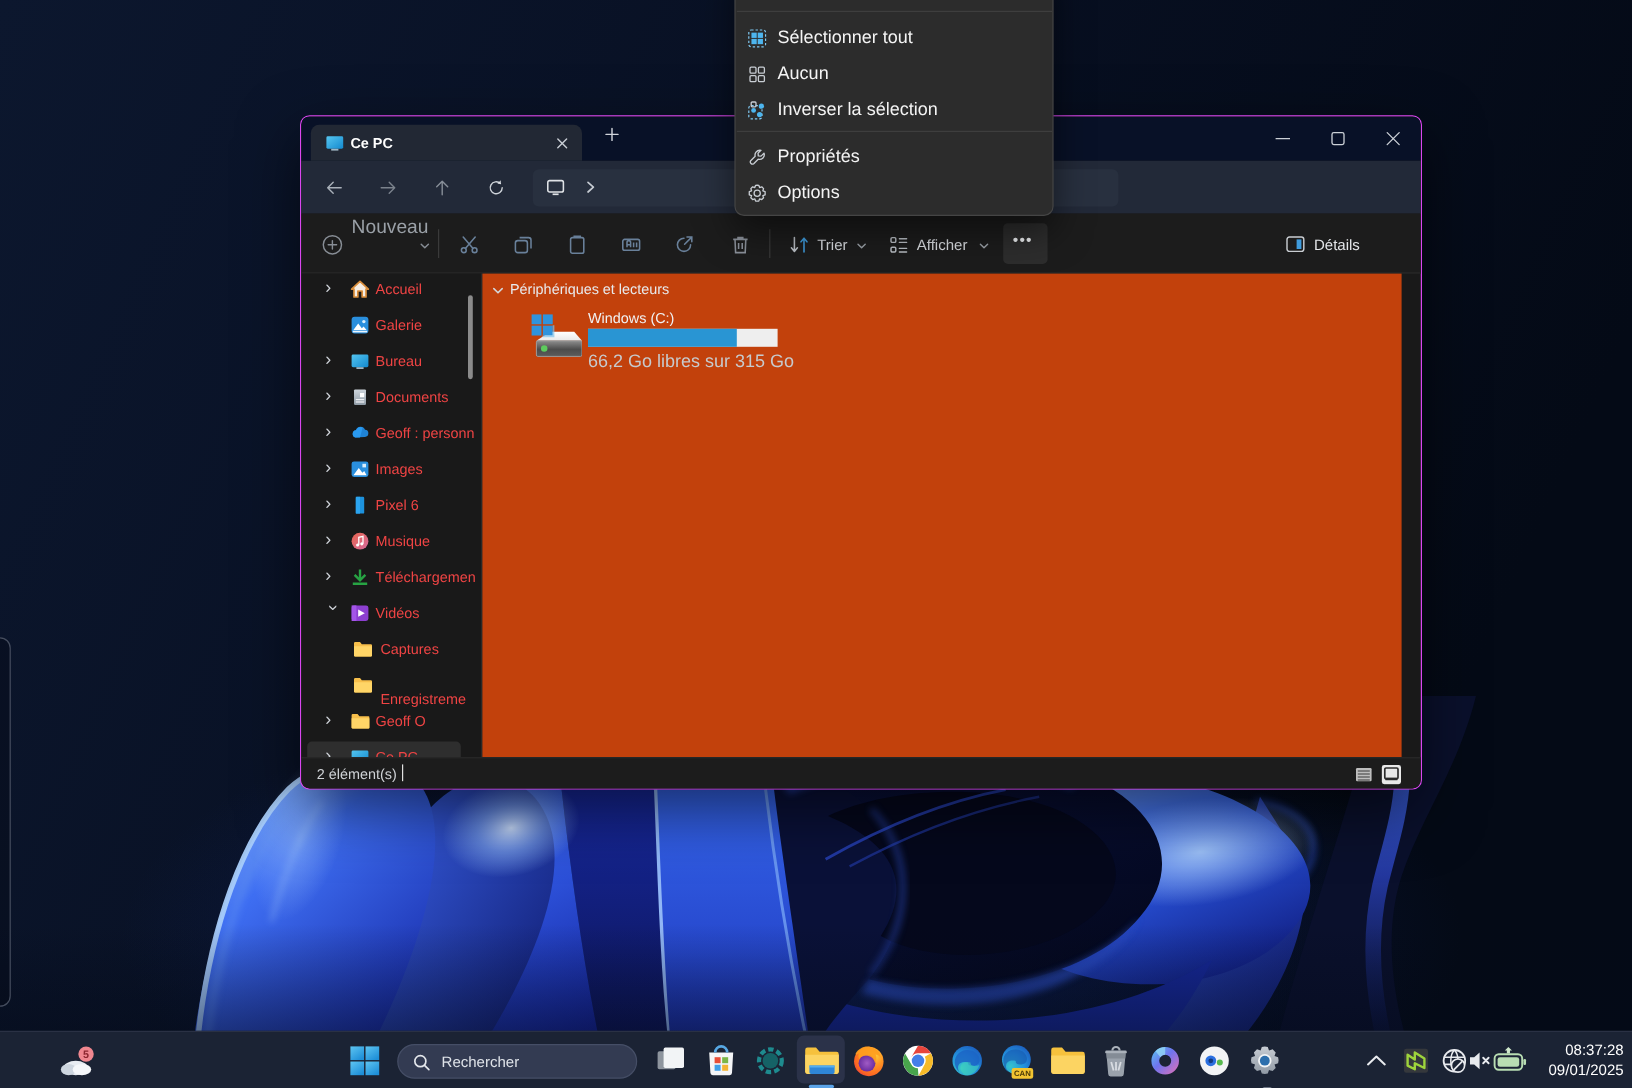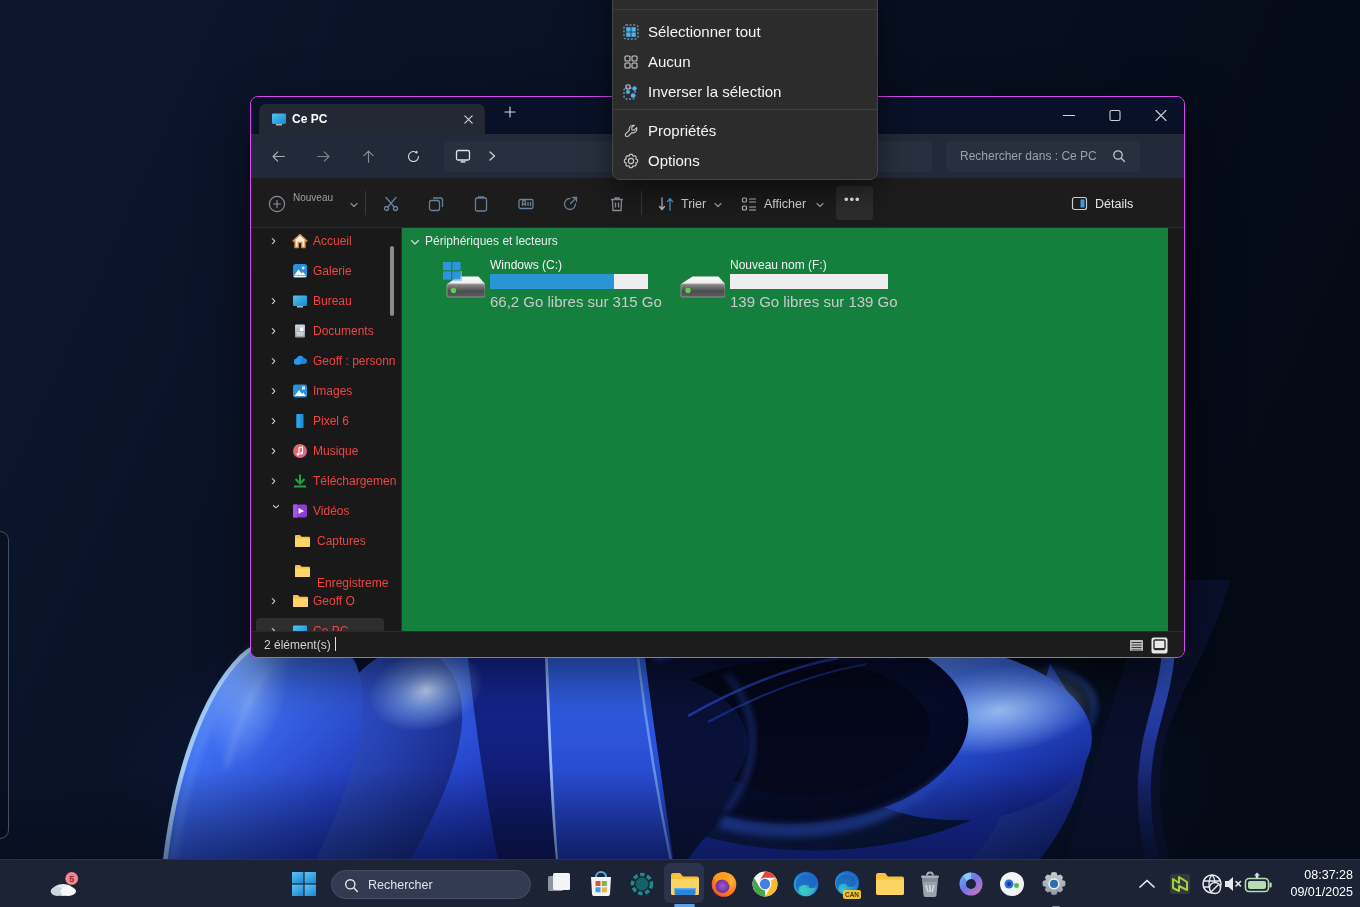--- a/index.html
+++ b/index.html
@@ -21,21 +21,21 @@
   
   #navbar { position:absolute; left:0; top:37px; width:100%; height:44px; background:#222938; }
   .navbtn { position:absolute; top:15px; }
   #addrbar { position:absolute; left:193px; top:7px; width:488px; height:31px; background:#28303f; border-radius:5px; }
   #searchbar { position:absolute; left:695px; top:7px; width:194px; height:31px; background:#28303f; border-radius:5px; color:#9aa1ab; font-size:12px; line-height:30px; padding-left:14px; }
   
   #toolbar { position:absolute; left:0; top:81px; width:100%; height:50px; background:#1c1c1c; border-bottom:1px solid #2a2a2a; }
   
   #sidebar { position:absolute; left:0; top:131px; width:150px; height:403px; background:#191919; }
   #cdivider { position:absolute; left:150px; top:131px; width:1px; height:403px; background:#2e2e2e; }
-  #main { position:absolute; left:151px; top:131px; right:16px; height:403px; background:#15803d;text-align:right; }
+  #main { position:absolute; left:151px; top:131px; right:16px; height:403px; background:#c2410c;text-align:right; }
   #statusbar { position:absolute; left:0; top:534px; width:100%; height:27px; background:#1c1c1c; border-top:1px solid #2a2a2a; color:#cfd2d6; font-size:12px; }
   #sidebar { overflow:hidden; }
   .srow { position:absolute; left:0; width:150px; height:30px; }
   .srow .chev { position:absolute; left:20px; top:4px; width:12px; height:20px; color:#cfd3d9; font-size:15px; line-height:20px; }
   .srow .sicon { position:absolute; left:41px; top:7px; width:16px; height:16px; }
   .srow .slabel { position:absolute; left:62px; top:8px; font-size:12px; color:#ef4444; white-space:nowrap; }
   .drive { position:absolute; top:30px; width:240px; height:52px; }
   .dicon { position:absolute; left:-5px; top:0px; width:46px; height:46px; }
   .dlabel { position:absolute; left:46px; top:0px; font-size:12px; color:#f0f1f3; white-space:nowrap; }
   .dbar { position:absolute; left:46px; top:16px; width:158px; height:15px; background:#eeeeee; }
@@ -230,33 +230,27 @@
         </svg>
       <div id="addrbar">
         <svg style="position:absolute;left:11px;top:7px;" width="16" height="16" viewBox="0 0 16 16">
             <rect x="1.5" y="2.5" width="13" height="9.5" rx="1.5" stroke="#dfe2e6" stroke-width="1.3" fill="none"></rect>
             <rect x="5.5" y="13.2" width="5" height="1.4" fill="#dfe2e6"></rect>
           </svg>
         <svg style="position:absolute;left:42px;top:9px;" width="12" height="12" viewBox="0 0 12 12">
             <path d="M4 2 L8.5 6 L4 10" stroke="#c7ccd3" stroke-width="1.4" fill="none" stroke-linecap="round" stroke-linejoin="round"></path>
           </svg>
       </div>
-      <div id="searchbar">Rechercher dans : Ce PC
-        <svg style="position:absolute;right:14px;top:8px;" width="14" height="14" viewBox="0 0 14 14">
-            <circle cx="6" cy="6" r="4.2" stroke="#c2c7cd" stroke-width="1.3" fill="none"></circle>
-            <path d="M9.2 9.2 L12.5 12.5" stroke="#c2c7cd" stroke-width="1.3" stroke-linecap="round"></path>
-          </svg>
-      </div>
     </div>
     <div id="toolbar">
       <svg style="position:absolute;left:17px;top:17px;" width="18" height="18" viewBox="0 0 18 18">
           <circle cx="9" cy="9" r="7.6" stroke="#878d95" stroke-width="1.2" fill="none"></circle>
           <path d="M9 5.5 L9 12.5 M5.5 9 L12.5 9" stroke="#878d95" stroke-width="1.2" stroke-linecap="round"></path>
         </svg>
-      <span style="position:absolute;left:42px;top:14px;font-size:10px;color:#9aa0a7;text-align:right;">Nouveau</span>
+      <span style="position:absolute;left:42px;top:3px;font-size:16px;color:#9aa0a7;text-align:right;">Nouveau</span>
       <svg style="position:absolute;left:98px;top:22px;" width="10" height="10" viewBox="0 0 10 10">
           <path d="M2 3.5 L5 6.5 L8 3.5" stroke="#878d95" stroke-width="1.2" fill="none" stroke-linecap="round" stroke-linejoin="round"></path>
         </svg>
       <div style="position:absolute;left:114px;top:13px;width:1px;height:24px;background:#3a3a3a;"></div>
       <svg style="position:absolute;left:131px;top:17px;" width="18" height="18" viewBox="0 0 18 18" stroke="#69809a" fill="none" stroke-width="1.3">
           <circle cx="4.5" cy="13.5" r="2"></circle>
           <circle cx="13.5" cy="13.5" r="2"></circle>
           <path d="M5.8 12 L14 2.5 M12.2 12 L4 2.5" stroke-linecap="round"></path>
         </svg>
       <svg style="position:absolute;left:176px;top:17px;" width="18" height="18" viewBox="0 0 18 18" stroke="#69809a" fill="none" stroke-width="1.3">
@@ -469,30 +463,20 @@
           <rect x="4" y="13.4" width="8.2" height="8.2" fill="#2f93dd"></rect>
           <rect x="13.4" y="13.4" width="8.2" height="8.2" fill="#2f93dd"></rect>
           <path d="M13 21.6 L21.6 21.6 L21.6 13 L23 13 L23 23 L13 23 Z" fill="#7ec2ea" opacity="0.7"></path>
         </svg>
         <div class="dlabel">Windows (C:)</div>
         <div class="dbar">
             <div class="fill" style="width:124px;"></div>
           </div>
         <div class="dfree">66,2 Go libres sur 315 Go</div>
       </div>
-      <div class="drive" style="left:282px;">
-        <svg class="dicon" viewBox="0 0 46 46">
-          <path d="M2 26 L13.5 18.5 L39.5 18.5 L46 26 Z" fill="url(#dtop)"></path>
-          <rect x="2" y="26" width="44" height="13" rx="1.2" fill="url(#dfront)" stroke="#9f9f9f" stroke-width="0.8"></rect>
-          <circle cx="9" cy="32.5" r="2.7" fill="#5dcb5d"></circle>
-        </svg>
-        <div class="dlabel">Nouveau nom (F:)</div>
-        <div class="dbar"></div>
-        <div class="dfree">139 Go libres sur 139 Go</div>
-      </div>
     </div>
     <div id="statusbar">
       <span style="position:absolute; left:13px; top:6px;">2 élément(s)</span>
       <span style="position:absolute; left:84px; top:5px; width:1px; height:14px; background:#e0e0e0;"></span>
       <svg style="position:absolute; right:40px; top:6px;" width="15" height="15" viewBox="0 0 15 15">
           <rect x="1" y="2" width="13" height="11" rx="1" fill="#bdbdbd"></rect>
           <path d="M2.5 4.5 L12.5 4.5 M2.5 7 L12.5 7 M2.5 9.5 L12.5 9.5 M2.5 12 L12.5 12" stroke="#3a3a3a" stroke-width="1"></path>
         </svg>
       <svg style="position:absolute; right:16px; top:5px;" width="17" height="17" viewBox="0 0 17 17">
           <rect x="0.5" y="0.5" width="16" height="16" rx="2" fill="#e8e8e8"></rect>

